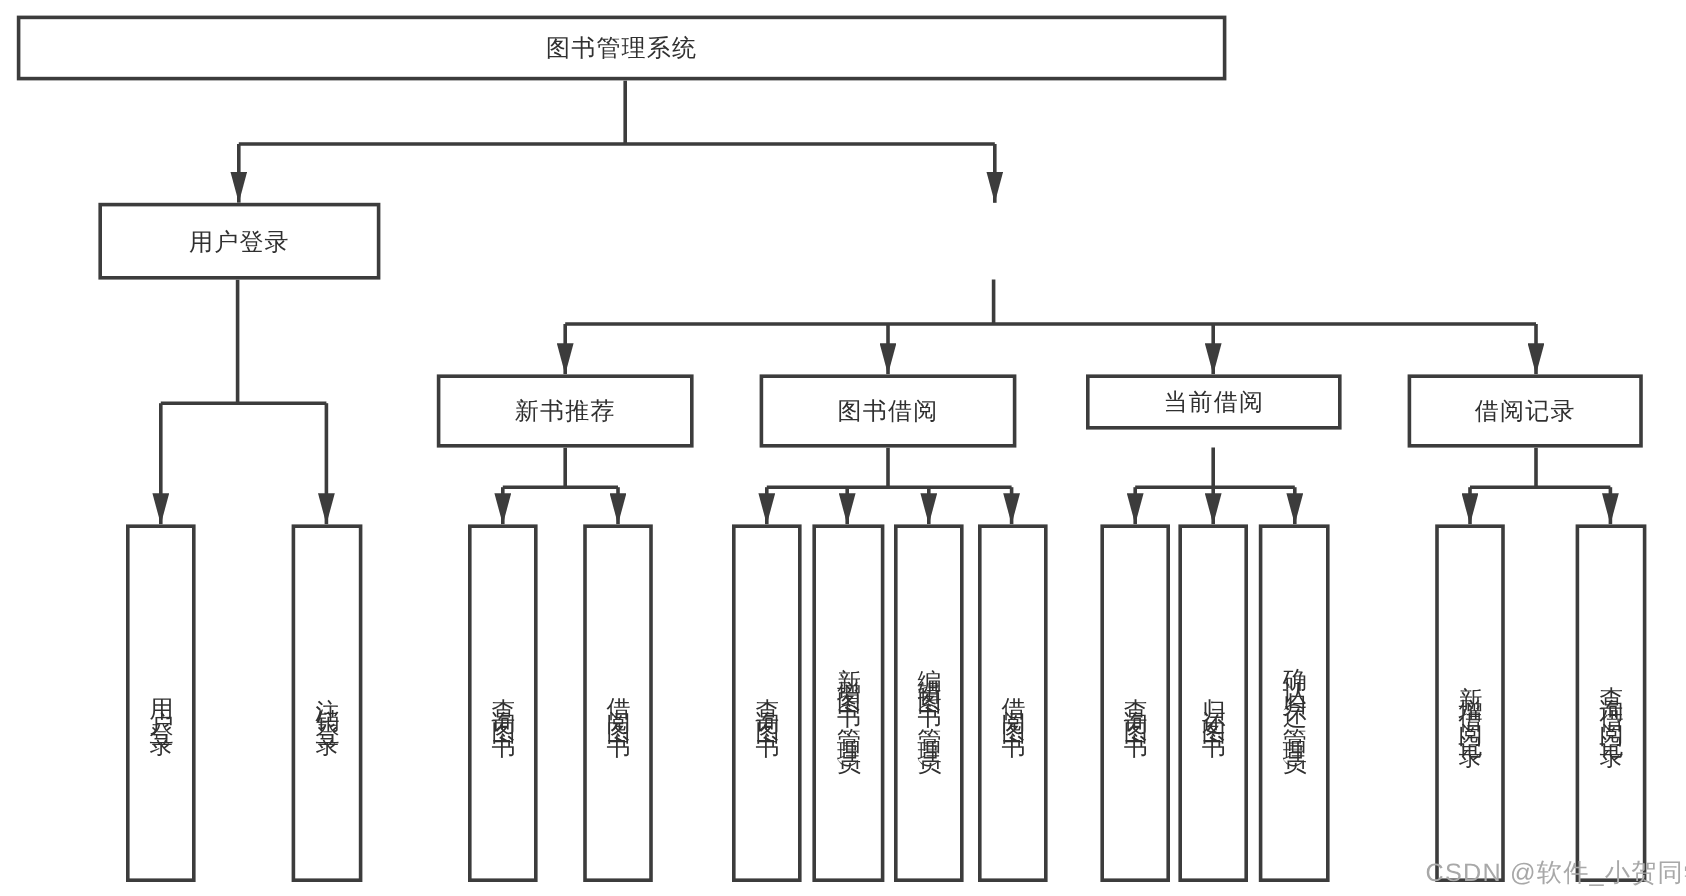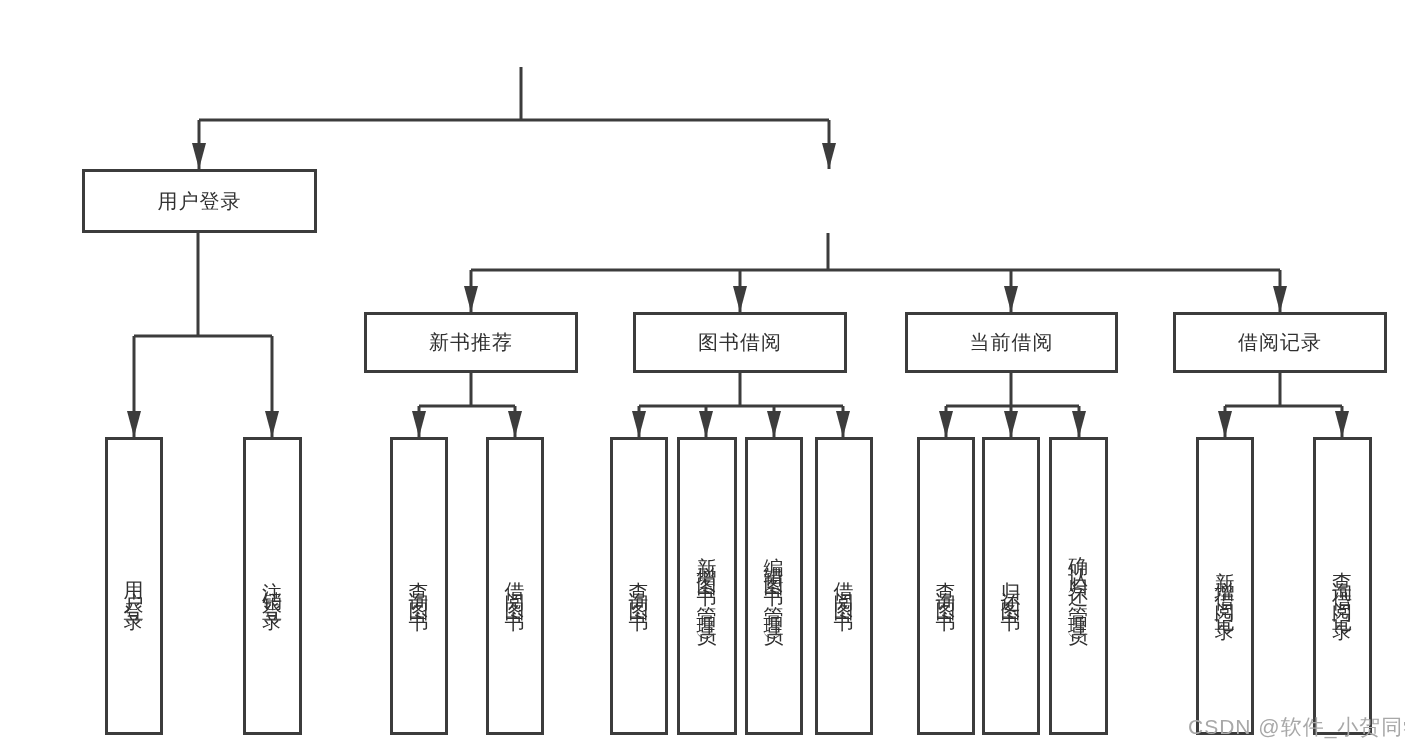--- a/index.html
+++ b/index.html
@@ -93,35 +93,38 @@
       <line x1="946" y1="406" x2="946" y2="437" marker-end="url(#ah)"></line>
       <line x1="1011" y1="406" x2="1011" y2="437" marker-end="url(#ah)"></line>
       <line x1="1079" y1="406" x2="1079" y2="437" marker-end="url(#ah)"></line>
 
       <path d="M1280 373 V406 M1225 406 H1342"></path>
       <line x1="1225" y1="406" x2="1225" y2="437" marker-end="url(#ah)"></line>
       <line x1="1342" y1="406" x2="1342" y2="437" marker-end="url(#ah)"></line>
     </g>
   </svg>
 
+  <div class="box" style="left:14px;top:13px;width:1008px;height:54px">
+    <span class="hlabel">图书管理系统</span>
+  </div>
 
   <div class="box" style="left:82px;top:169px;width:235px;height:64px">
     <span class="hlabel">用户登录</span>
   </div>
 
   <div class="box" style="left:364px;top:312px;width:214px;height:61px">
     <span class="hlabel">新书推荐</span>
   </div>
   <div class="box" style="left:633px;top:312px;width:214px;height:61px">
     <span class="hlabel">图书借阅</span>
   </div>
-  <div class="box" style="left:905px;top:312px;width:213px;height:61px">
+  <div class="box" style="left:905px;top:312px;width:213px;height:46px">
     <span class="hlabel">当前借阅</span>
   </div>
-  <div class="box" style="left:1173px;top:312px;width:214px;height:61px">
+  <div class="box" style="left:1173px;top:312px;width:196px;height:61px">
     <span class="hlabel">借阅记录</span>
   </div>
 
   <div class="box leaf" style="left:105px;top:437px;width:58px;height:298px">
     <span class="vlabel">用户登录</span>
   </div>
   <div class="box leaf" style="left:243px;top:437px;width:59px;height:298px">
     <span class="vlabel">注销登录</span>
   </div>
   <div class="box leaf" style="left:390px;top:437px;width:58px;height:298px">

